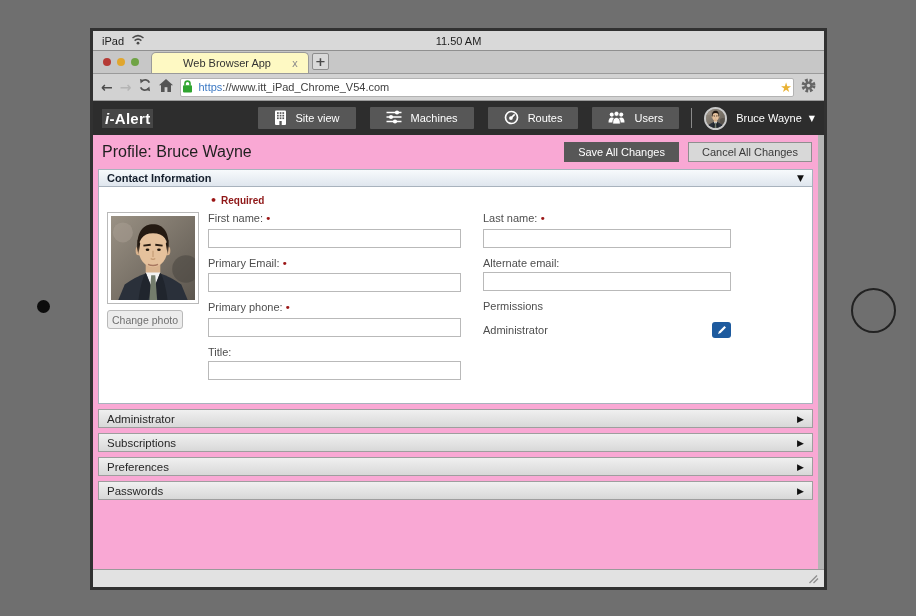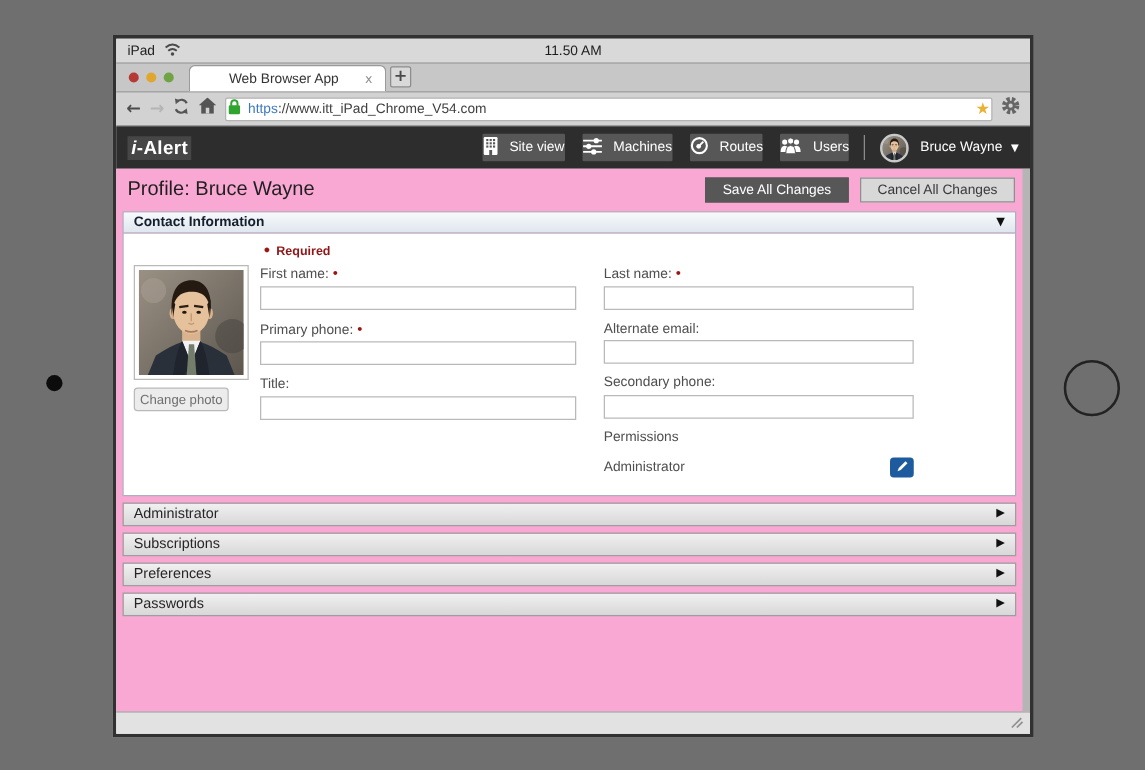--- a/index.html
+++ b/index.html
@@ -23,21 +23,21 @@
                display:flex; align-items:center; position:relative; font-size:11px; color:#1d1d1d; }
   .statusbar .brand { margin-left:9px; margin-right:7px; }
   .statusbar .time { position:absolute; left:0; right:0; text-align:center; }
 
   
   .tabbar { height:23px; flex:none; background:#c7c7c7; border-bottom:1px solid #9a9a9a;
             display:flex; align-items:flex-end; position:relative; }
   .traffic { position:absolute; left:10px; top:7px; display:flex; gap:6px; }
   .light { width:8px; height:8px; border-radius:50%; }
   .light.red{ background:#b53a35; } .light.yellow{ background:#e0a62e; } .light.green{ background:#6fa344; }
-  .tab { margin-left:58px; width:158px; height:21px; background:#ffffff;
+  .tab { margin-left:58px; width:158px; height:21px; background:#fef9c3;
          border:1px solid #9a9a9a; border-bottom:none; border-radius:5px 5px 0 0;
          display:flex; align-items:center; font-size:11px; color:#333; padding:0 10px; }
   .tab .tab-title { flex:1; text-align:center; }
   .tab .close { color:#8d8d8d; font-size:10px; }
   .newtab { width:17px; height:17px; margin:0 0 3px 3px; background:#d9d9d9;
             border:1px solid #8d8d8d; border-radius:2px; display:flex; align-items:center;
             justify-content:center; font-size:13px; font-weight:bold; color:#4a4a4a; }
 
   
   .urlbar { height:27px; flex:none; background:#d2d2d2; border-bottom:1px solid #9a9a9a;
@@ -48,21 +48,21 @@
               display:flex; align-items:center; padding:0 1px; gap:5px; font-size:11px; }
   .scheme { color:#3c79c4; } .urlrest { color:#3f3f3f; }
   .star { margin-left:auto; color:#e9b234; font-size:13px; line-height:1; }
 
   
   .navbar { height:34px; flex:none; background:#2d2d2d; display:flex; align-items:center; padding:0 9px; }
   .logo { color:#fff; font-size:15px; font-weight:bold; background:#464646; padding:1px 3px; letter-spacing:.3px; }
   .logo i { font-style:italic; }
   .navbtns { display:flex; gap:14px; margin-left:auto; }
   .navbtn { height:22px; background:#575757; border-radius:1px; display:flex; align-items:center;
-            gap:9px; padding:0 0; color:#fff; font-size:11px; cursor:default; }
+            gap:9px; padding:0 16px; color:#fff; font-size:11px; cursor:default; }
   .nav-divider { width:1px; height:20px; background:#8a8a8a; margin:0 12px; }
   .avatar { width:23px; height:23px; border-radius:50%; border:2px solid #c9c9c9;
             overflow:hidden; background:#777; flex:none; }
   .username { color:#fff; font-size:11px; margin-left:9px; display:flex; align-items:center; gap:7px; }
   .username .caret { font-size:8px; }
 
   
   .content { flex:1; background:#f9a8d4; position:relative; overflow:hidden; }
   .scroll-strip { position:absolute; right:0; top:0; bottom:0; width:6px; background:#b5b5b5; }
   .inner { position:absolute; left:0; right:6px; top:0; bottom:0; }
@@ -323,40 +323,40 @@
                 </div>
                 <button class="change-btn">Change photo</button>
               </div>
 
               <div class="col1">
                 <div class="field">
                   <label><span>First name:</span><span class="rmark glyph">•</span></label>
                   <input type="text" value="" style="">
                 </div>
                 <div class="field">
+                  <label><span>Primary Email:</span><span class="rmark glyph">•</span></label>
+                  <input type="text" value="" style="">
+                </div>
+                <div class="field">
                   <label><span>Primary phone:</span><span class="rmark glyph">•</span></label>
                   <input type="text" value="" style="">
                 </div>
                 <div class="field">
                   <label><span>Title:</span></label>
                   <input type="text" value="" style="">
                 </div>
               </div>
 
               <div class="col2">
                 <div class="field">
                   <label><span>Last name:</span><span class="rmark glyph">•</span></label>
                   <input type="text" value="" style="">
                 </div>
                 <div class="field">
                   <label><span>Alternate email:</span></label>
-                  <input type="text" value="" style="">
-                </div>
-                <div class="field">
-                  <label><span>Secondary phone:</span></label>
                   <input type="text" value="" style="">
                 </div>
                 <div class="perm-label">Permissions</div>
                 <div class="perm-row">
                   <span class="perm-value">Administrator</span>
                   <span class="edit-btn">
                     <span>
                       <svg width="10" height="10" viewBox="0 0 10 10">
                         <path d="M1 9 L2 6.4 L7.4 1 L9 2.6 L3.6 8 Z" fill="#fff"></path>
                       </svg>

